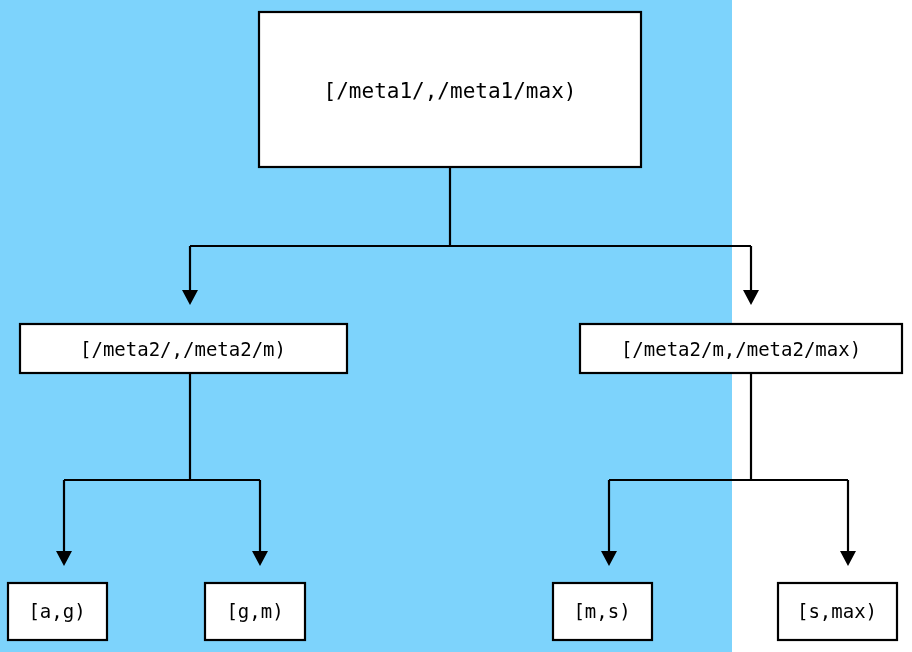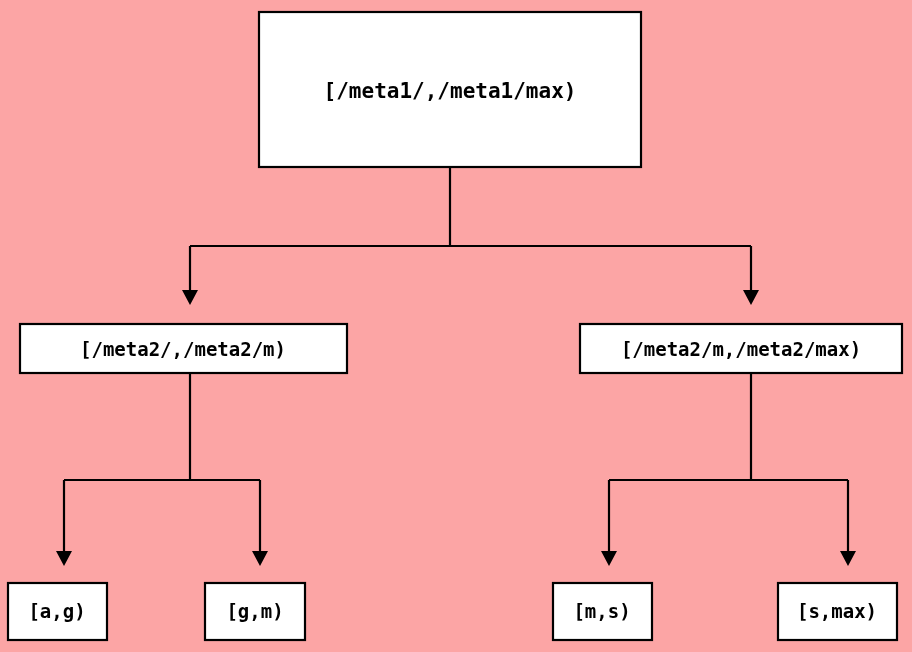--- a/index.html
+++ b/index.html
@@ -8,24 +8,23 @@
     background: #ffffff;
   }
   body {
     width: 912px;
     height: 652px;
     font-family: "DejaVu Sans Mono", "Liberation Mono", monospace;
     overflow: hidden;
   }
   #diagram-root {
     position: relative;
-    width: 912px;
+    width: 732px;
     height: 652px;
-    background: #fca5a5;
-    font-weight: bold;
+    background: #7dd3fc;
   }
   svg.tree-canvas {
     position: absolute;
     top: 0;
     left: 0;
     width: 912px;
     height: 652px;
     display: block;
   }
   .node-rect {

